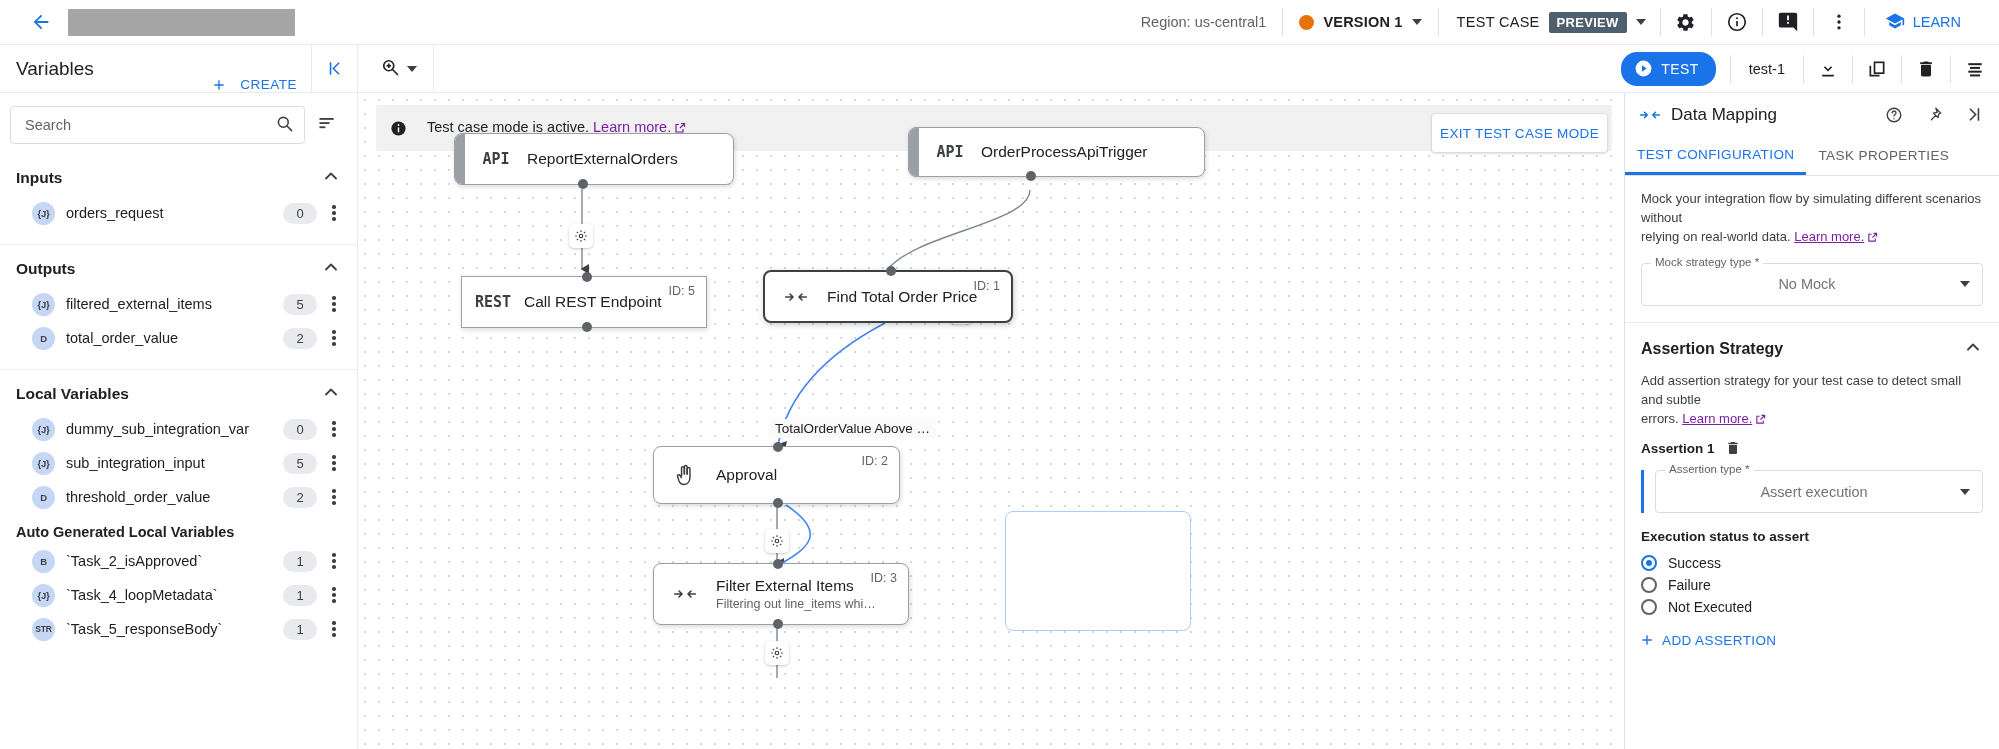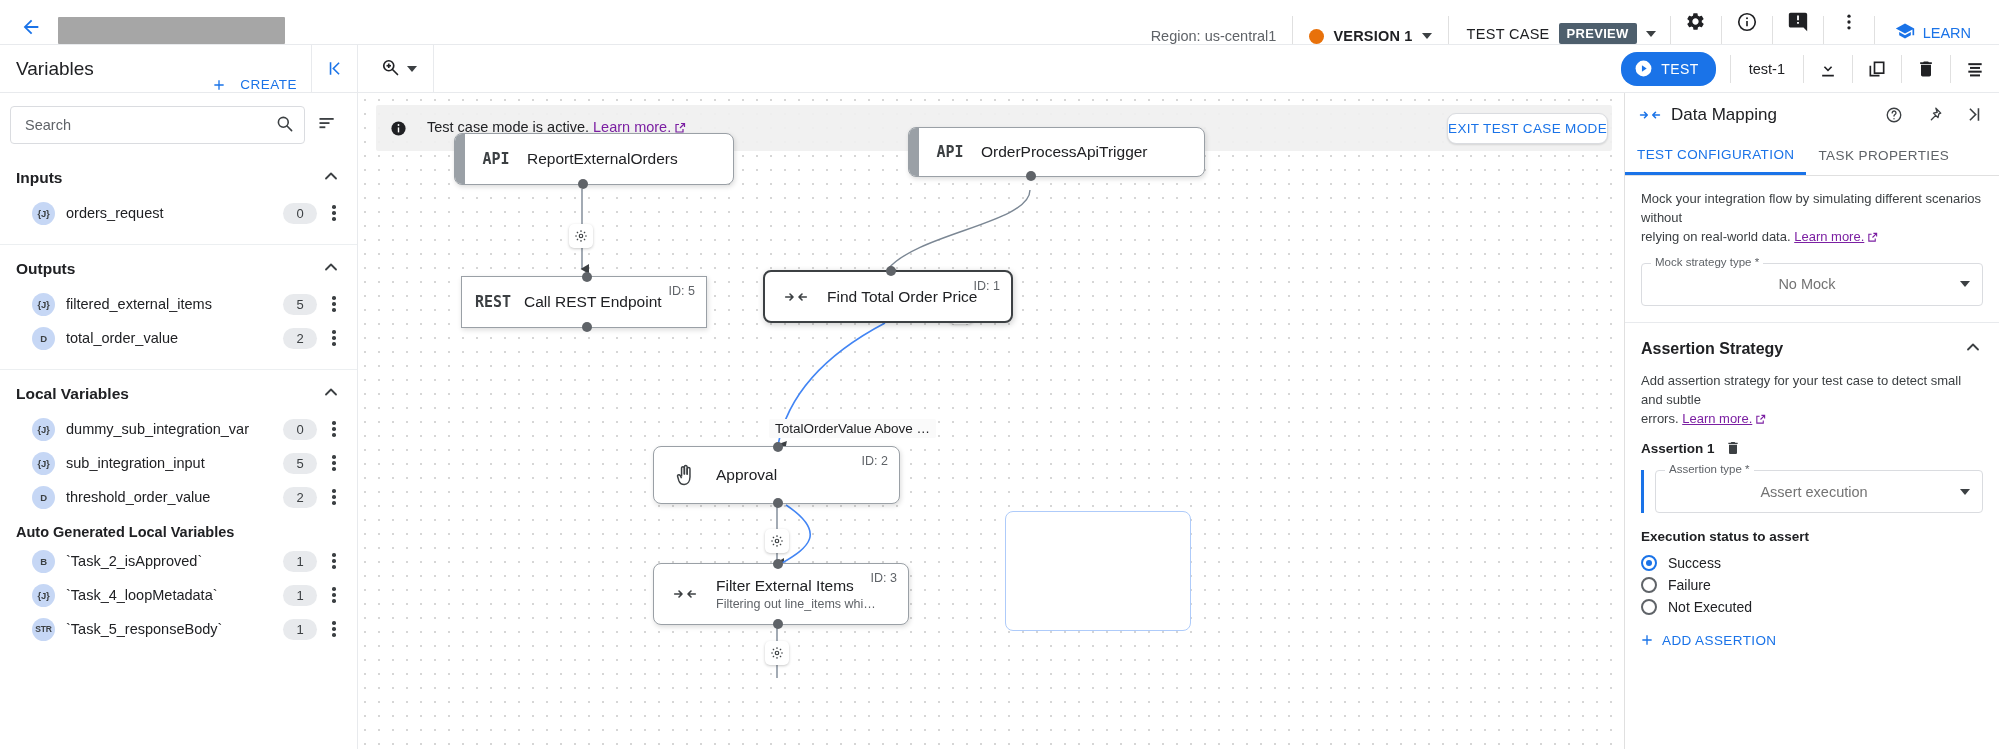--- a/index.html
+++ b/index.html
@@ -7,22 +7,22 @@
     width: 1999px; height: 749px;
     font-family: "Liberation Sans", sans-serif;
     background: #ffffff;
     overflow: hidden;
     color: #202124;
   }
   .app { position: relative; width: 1999px; height: 749px; display: flex; flex-direction: column; }
 
   
   .topbar {
-    height: 45px; min-height: 45px; display: flex; align-items: flex-end;
-    background: #fff; border-bottom: 1px solid #e8eaed; padding: 0 14px;
+    height: 45px; min-height: 45px; display: flex; align-items: center;
+    background: #fff; border-bottom: 1px solid #e8eaed; padding: 0 24px;
   }
   .back-arrow {
     width: 34px; height: 34px; display: flex; align-items: center; justify-content: center;
     cursor: pointer; color: #1a73e8;
   }
   .title-redacted {
     width: 227px; height: 27px; background: #a6a6a6; margin-left: 10px; border-radius: 1px;
   }
   .topbar-spacer { flex: 1; }
   .region-label { font-size: 14.5px; color: #5f6368; padding-right: 16px; white-space: nowrap; }
@@ -149,21 +149,21 @@
     position: absolute; left: 18px; top: 12px; right: 12px; height: 46px;
     background: rgba(240,240,240,.92); display: flex; align-items: center; padding: 0 14px;
     border-radius: 2px;
   }
   .banner-ico { color: #202124; margin-right: 20px; display: flex; }
   .banner-text { font-size: 14.5px; color: #202124; }
   .link { color: #7b1fa2; text-decoration: underline; cursor: pointer; }
   .ext-ico { display: inline-block; vertical-align: -2px; margin-left: 3px; }
   .exit-btn {
     position: absolute; right: 16px; top: 20px; background: #fff; border: 1px solid #dadce0;
-    border-radius: 9px; height: 31px; display: flex; align-items: center; padding: 0 0;
+    border-radius: 4px; height: 40px; display: flex; align-items: center; padding: 0 8px;
     color: #1a73e8; font-size: 13.5px; font-weight: 500; letter-spacing: .35px; cursor: pointer;
     box-shadow: 0 1px 2px rgba(0,0,0,.12);
   }
 
   .node {
     position: absolute; background: #fff; border: 1px solid #9aa0a6; border-radius: 8px;
     display: flex; align-items: center; box-shadow: 1px 2px 5px rgba(0,0,0,.14);
     cursor: pointer;
   }
   .node.sel { border: 2px solid #3c4043; box-shadow: 1px 2px 6px rgba(0,0,0,.2); }

